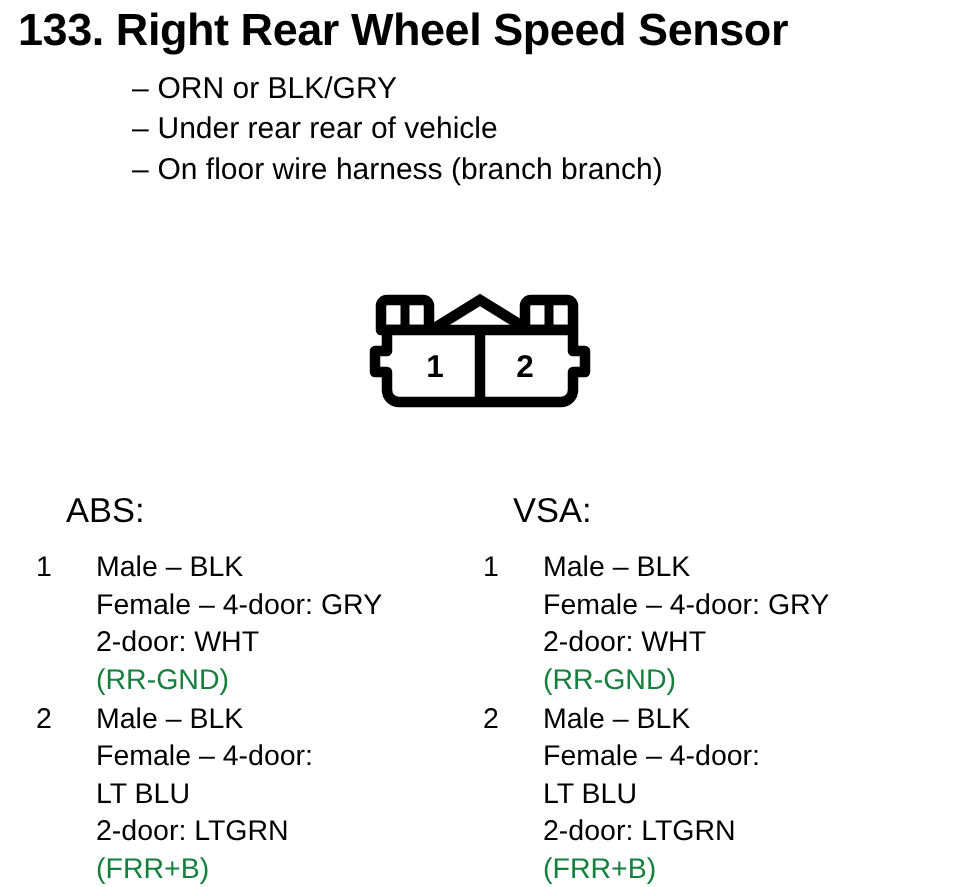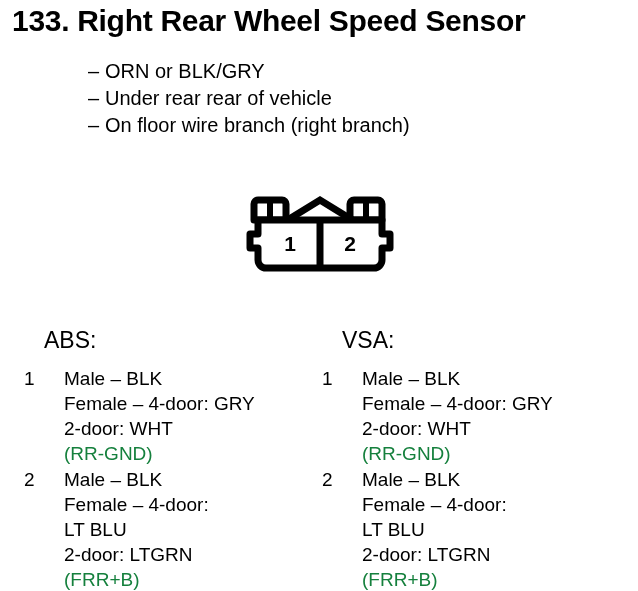--- a/index.html
+++ b/index.html
@@ -24,21 +24,21 @@
     font-size: 30px;
     font-weight: bold;
     letter-spacing: -0.3px;
     white-space: nowrap;
   }
 
   
   .bullets {
     position: absolute;
     left: 88px;
-    top: 58px;
+    top: 46px;
   }
   .bullet-line {
     font-size: 20px;
     line-height: 27px;
     white-space: nowrap;
   }
   .bullet-dash {
     display: inline-block;
     width: 17px;
   }
@@ -103,21 +103,21 @@
 <div class="title">133. Right Rear Wheel Speed Sensor</div>
 
 <div class="bullets">
   <div class="bullet-line">
     <span class="bullet-dash">–</span><span>ORN or BLK/GRY</span>
   </div>
   <div class="bullet-line">
     <span class="bullet-dash">–</span><span>Under rear rear of vehicle</span>
   </div>
   <div class="bullet-line">
-    <span class="bullet-dash">–</span><span>On floor wire branch (right branch)</span>
+    <span class="bullet-dash">–</span><span>On floor wire harness (branch branch)</span>
   </div>
 </div>
 
 <div class="connector-wrap">
   <svg width="152" height="84" viewBox="0 0 152 84" xmlns="http://www.w3.org/2000/svg">
 
     <g>
 
       <path d="M14,10 h24 a4,4 0 0 1 4,4 v16 h-32 v-16 a4,4 0 0 1 4,-4 z" fill="none" stroke="#000000" stroke-width="7" stroke-linejoin="round"></path>
 

